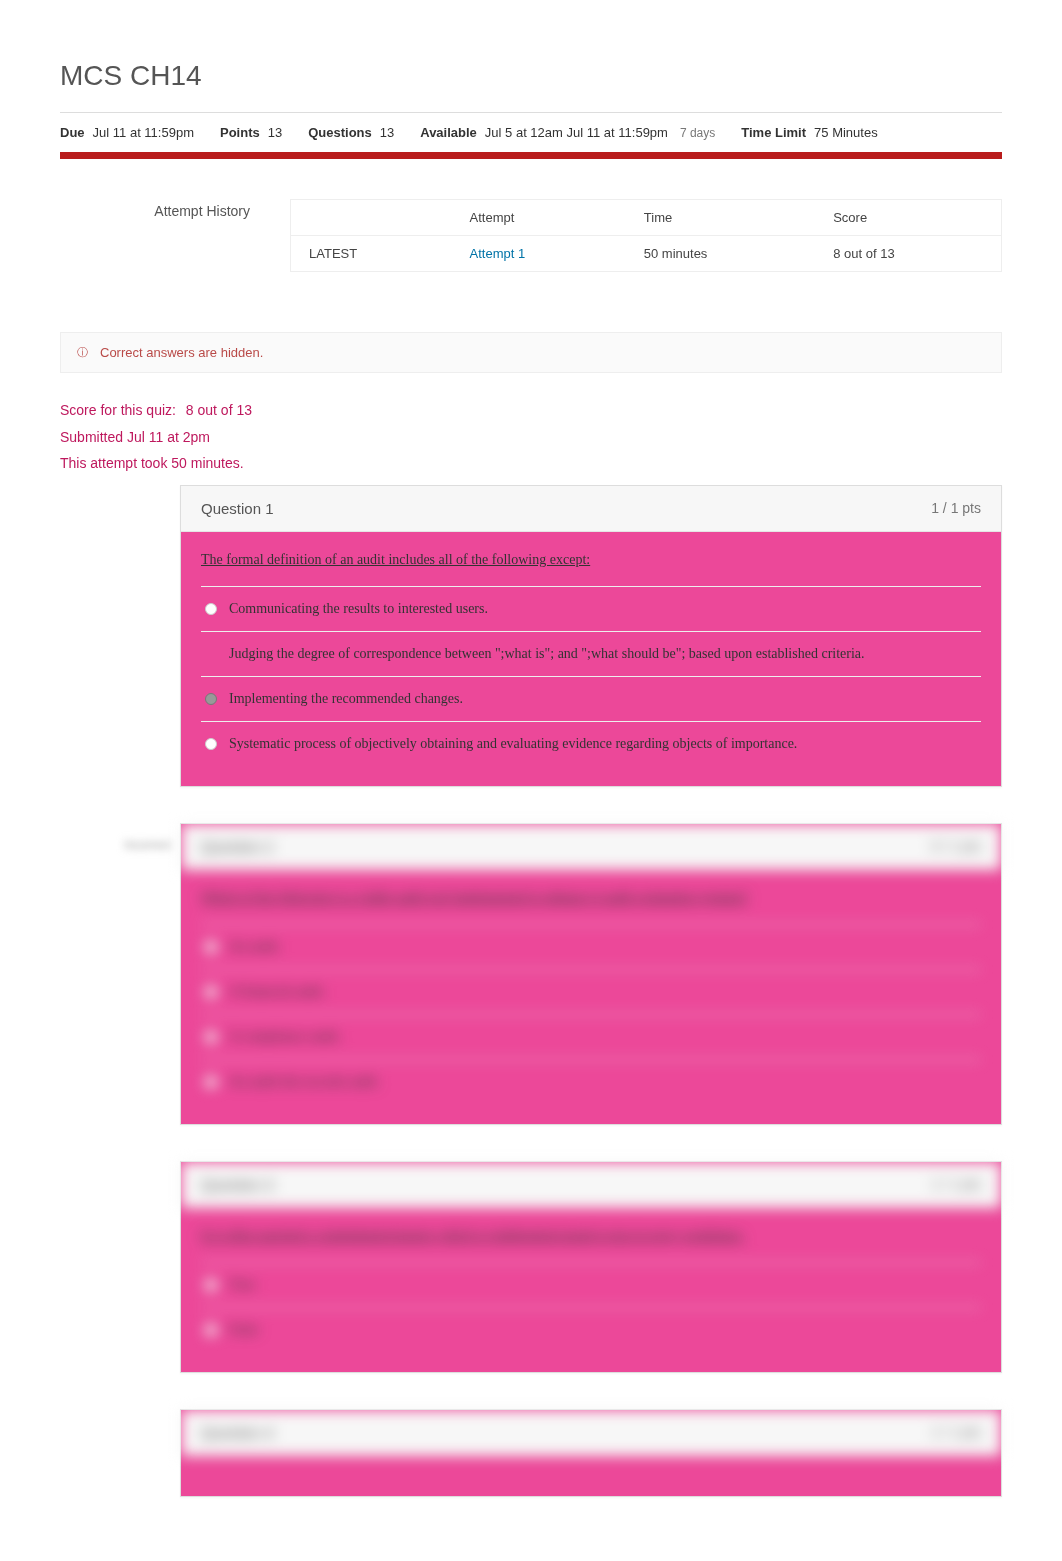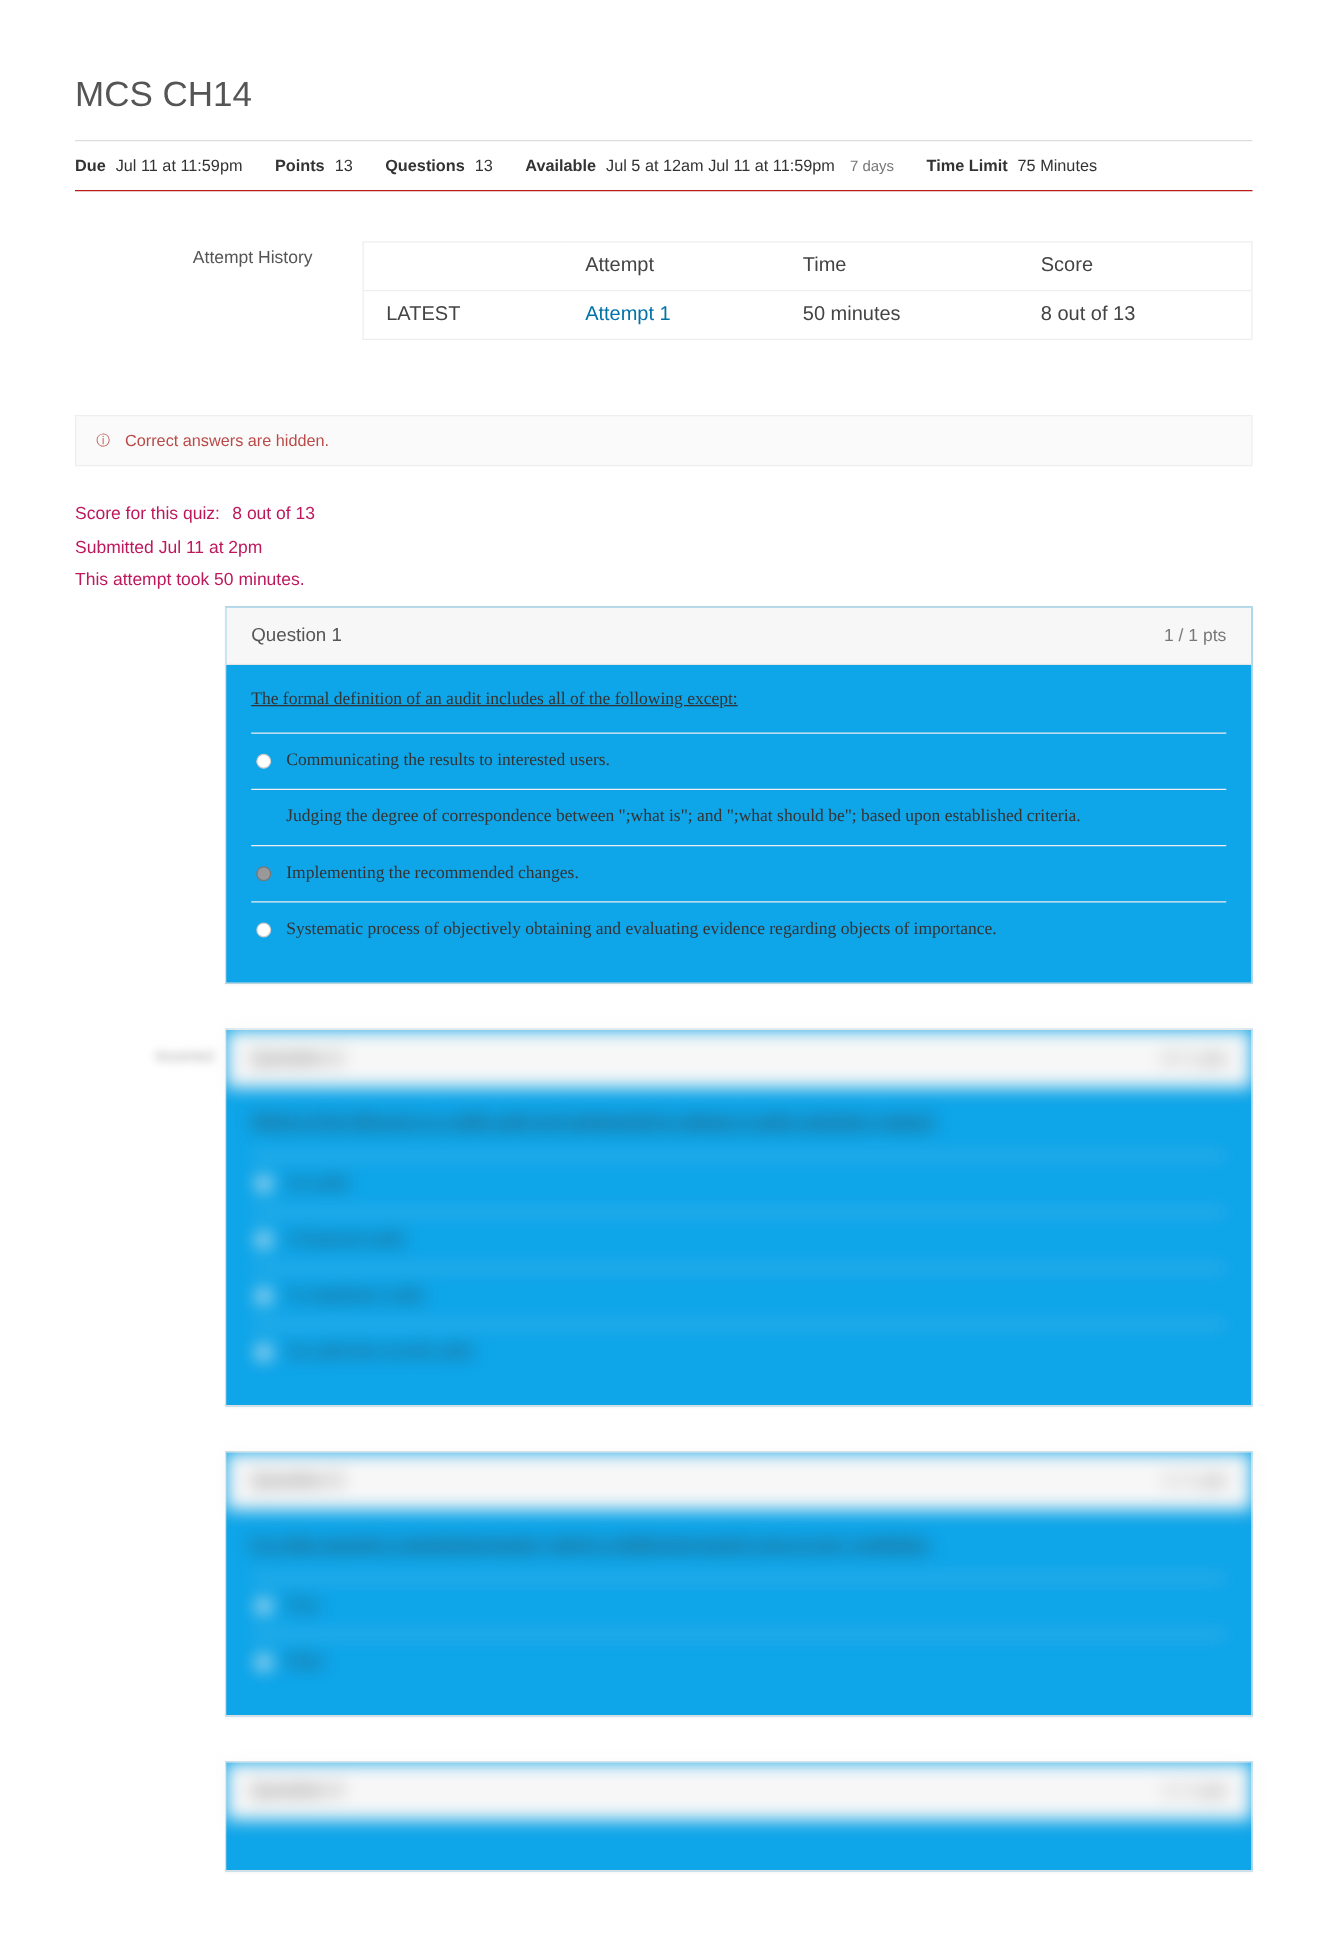--- a/index.html
+++ b/index.html
@@ -15,38 +15,38 @@
     font-size: 28px;
     font-weight: 400;
     color: #555;
     margin-bottom: 20px;
   }
   .meta-bar {
     display: flex;
     flex-wrap: wrap;
     gap: 0;
     border-top: 1px solid #ddd;
-    border-bottom: 1px solid #b91c1c;
+    border-bottom: 7px solid #b91c1c;
     padding: 12px 0;
     margin-bottom: 40px;
     font-size: 13px;
     color: #555;
     align-items: center;
   }
   .meta-item { margin-right: 26px; display: flex; align-items: center; gap: 8px; }
   .meta-label { font-weight: 700; color: #333; }
   .meta-value { color: #333; }
   .meta-duration { color: #777; font-size: 12px; margin-left: -14px; margin-right: 26px;}
   .attempt-section { display: flex; gap: 40px; margin-bottom: 60px; }
   .attempt-title { color: #555; font-size: 14px; padding-top: 4px; width: 190px; text-align: right;}
   .attempt-table { border-collapse: collapse; flex: 1; border: 1px solid #eee;}
   .attempt-table th, .attempt-table td {
     text-align: left;
     padding: 10px 18px;
-    font-size: 16px;
+    font-size: 13px;
     color: #444;
     border-bottom: 1px solid #eee;
   }
   .attempt-table th { font-weight: 400; color: #444; }
   .attempt-table td.latest { font-weight: 400; color: #444; }
   .attempt-link { color: #0073a7; text-decoration: none; }
   .notice-bar {
     border: 1px solid #eee;
     background: #fafafa;
     padding: 12px 16px;
@@ -57,21 +57,21 @@
     align-items: center;
     gap: 12px;
   }
   .notice-bar .icon { color: #b94a48; font-size: 11px; }
   .summary-lines { font-size: 14px; color: #be185d; margin-bottom: 8px; line-height: 1.9; }
   .summary-lines .score-val { margin-left: 6px; }
   .question-card {
     border: 1px solid #ddd;
     margin-left: 120px;
     margin-bottom: 36px;
-    background: #0ea5e9;
+    background: #ec4899;
     box-shadow: 0 1px 2px rgba(0,0,0,0.04);
     position: relative;
   }
   .question-header {
     display: flex;
     justify-content: space-between;
     padding: 14px 20px;
     background: #f7f7f7;
     border-bottom: 1px solid #e5e5e5;
     font-size: 15px;

